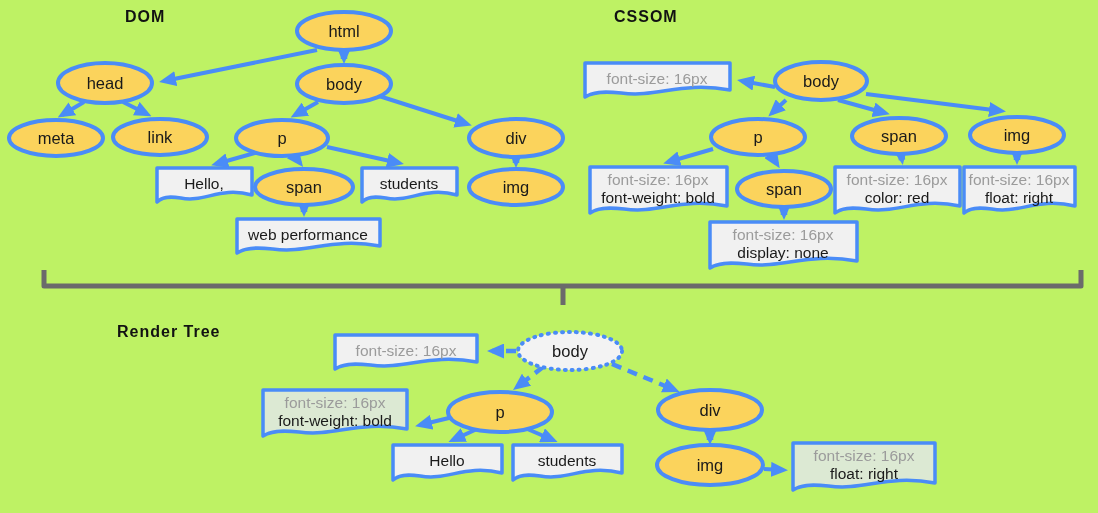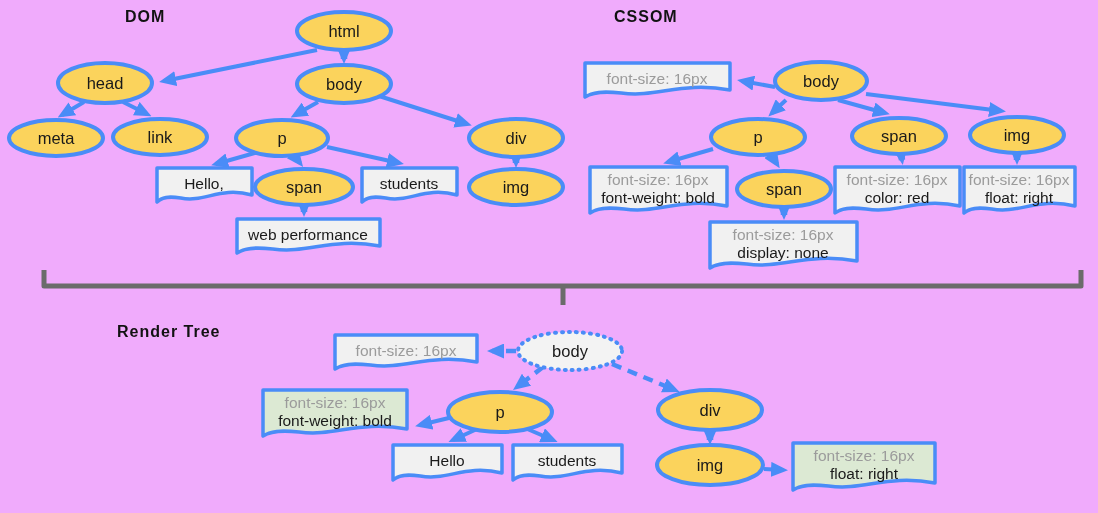--- a/index.html
+++ b/index.html
@@ -1,16 +1,16 @@
 <!DOCTYPE html>
 <html><head>
 <meta charset="utf-8">
 <style>
   html,body{margin:0;padding:0;background:#000;}
-  #canvas{position:relative;width:1098px;height:513px;background:#f0abfc;overflow:hidden;
+  #canvas{position:relative;width:1098px;height:513px;background:#bef264;overflow:hidden;
           font-family:"Liberation Sans",sans-serif;}
   svg{display:block;}
   .node{fill:#FBD35C;stroke:#4A8CF7;stroke-width:4;}
   .node-dotted{fill:#F3F3F3;stroke:#4A8CF7;stroke-width:4;stroke-dasharray:1 6;stroke-linecap:round;}
   .docbox{fill:#F1F1F1;stroke:#4A8CF7;stroke-width:3.5;stroke-linejoin:round;}
   .docbox-green{fill:#DCE9D3;}
   .node-label{font:16.5px "Liberation Sans",sans-serif;fill:#1A1A1A;text-anchor:middle;}
   .box-text{font:15.5px "Liberation Sans",sans-serif;fill:#1A1A1A;text-anchor:middle;}
   .gray{fill:#9B9B9B;}
   .title{font:bold 16px "Liberation Sans",sans-serif;fill:#121212;letter-spacing:1px;}

